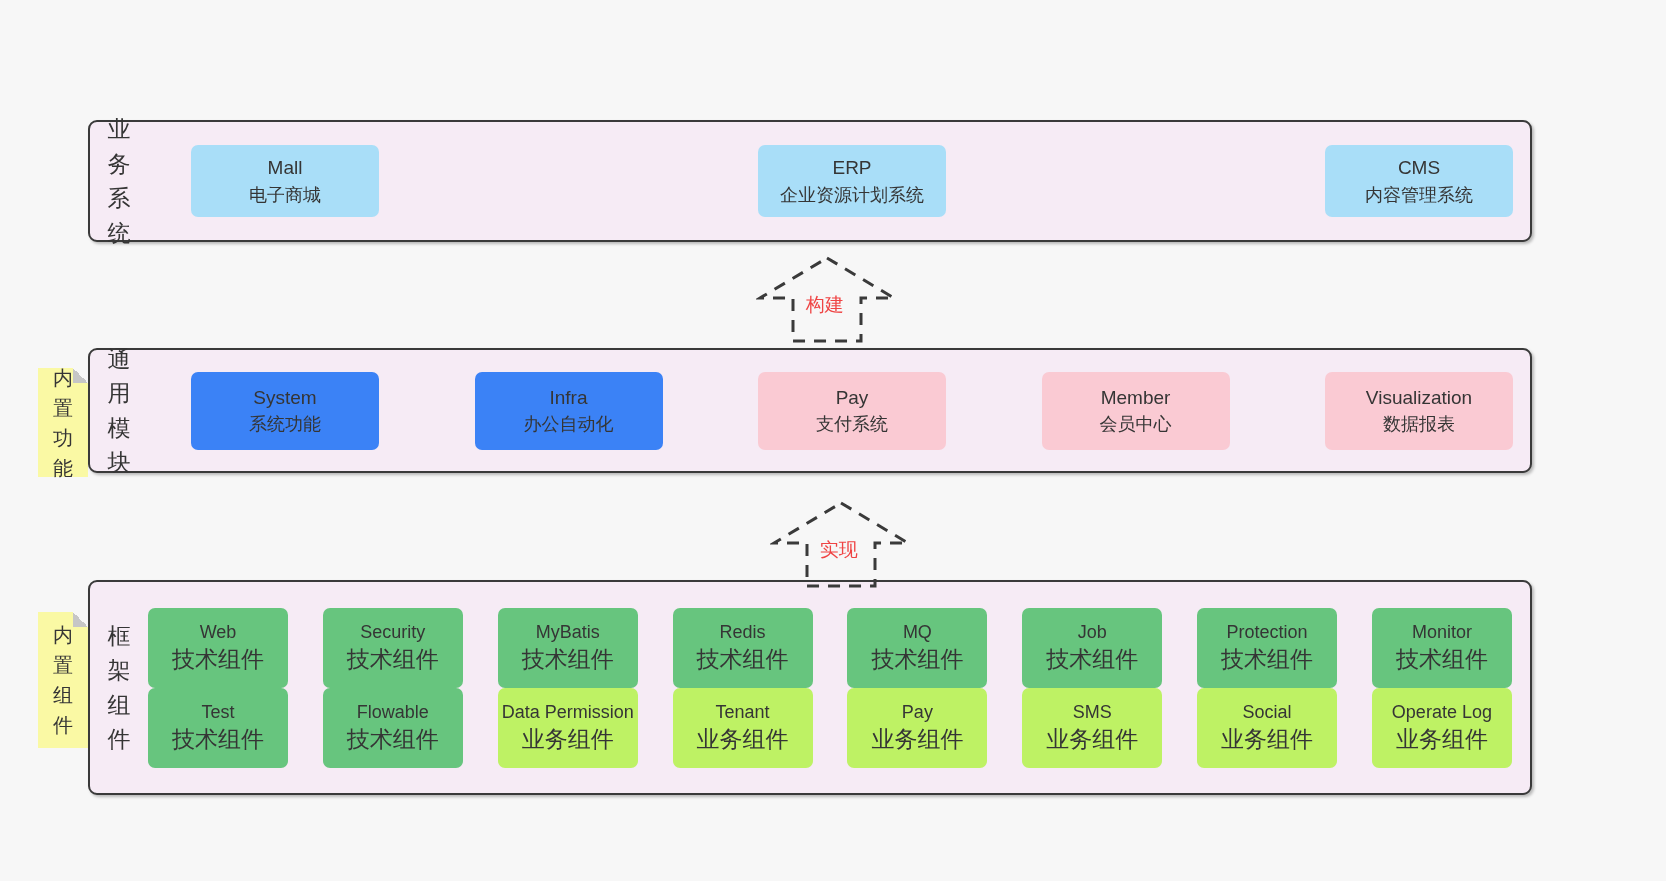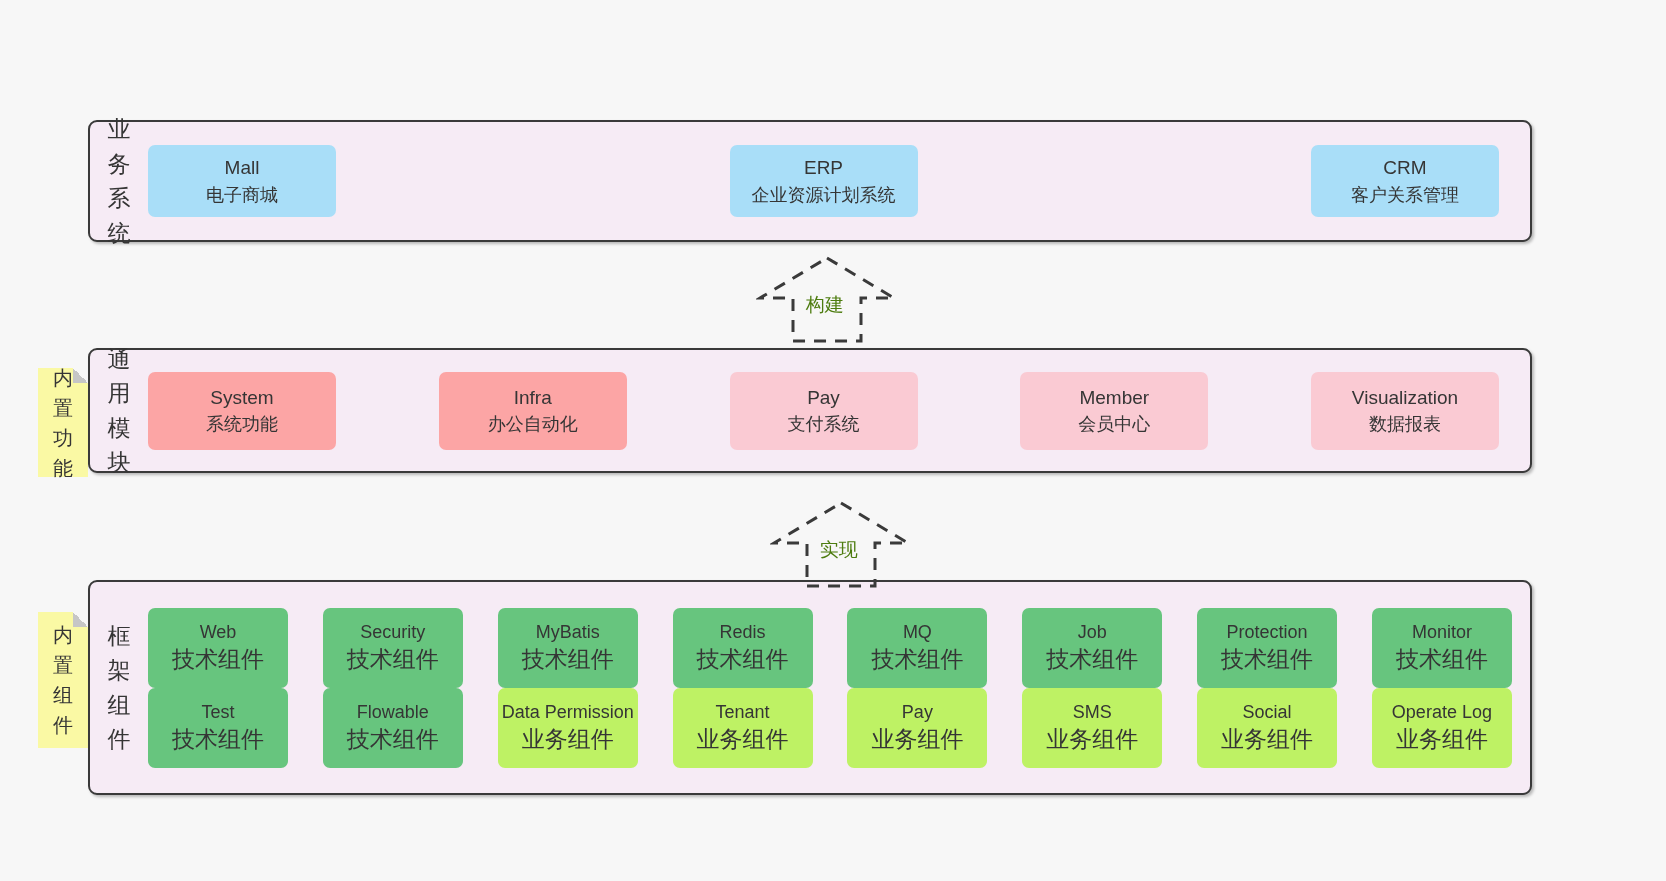--- a/index.html
+++ b/index.html
@@ -35,21 +35,21 @@
     white-space: pre;
     color: #353535;
   }
   .band-content {
     flex: 1;
     display: flex;
     align-items: center;
     justify-content: space-between;
     padding: 0 18px 0 0;
   }
-  .band-content.cols-6 { padding-right: 31px; }
+  .band-content.cols-6 { padding-right: 17px; margin-left: 43px; }
   .band-rows {
     flex: 1;
     display: flex;
     flex-direction: column;
     padding-right: 18px;
   }
   .band-rows .row {
     display: flex;
     justify-content: space-between;
   }
@@ -64,21 +64,21 @@
   }
   .box .bn { font-size: 19px; }
   .box .bd { font-size: 18px; }
   .box-wide  { width: 188px; height: 72px; }  
   .box-mid   { width: 188px; height: 78px; }  
   .box-small { width: 140px; height: 80px; line-height: 1.35; }
   .box-small .bn { font-size: 18px; }
   .box-small .bd { font-size: 23px; }
 
   .c-blue       { background: #a9def8; }
-  .c-red        { background: #fca5a5; text-align: center; }
+  .c-red        { background: #3b82f6; text-align: center; }
   .c-pink       { background: #facad3; }
   .c-green      { background: #67c57e; }
   .c-lightgreen { background: #bef264; }
 
   .sticky {
     position: absolute;
     left: 38px;
     width: 50px;
     background: #faf9a4;
     display: flex;
@@ -107,21 +107,21 @@
     z-index: 2;
   }
   #arrow-build     { left: 756px; top: 255px; }
   #arrow-implement { left: 770px; top: 500px; }
   .arrow svg { position: absolute; inset: 0; }
   .arrow .arrow-label {
     position: absolute;
     left: 50%; top: 57%;
     transform: translate(-56%, -50%);
     font-size: 19px;
-    color: #4d7c0f;
+    color: #ef4444;
     white-space: nowrap;
   }
 </style>
 </head>
 <body>
 
 <div class="sticky" id="sticky-features">
   <span class="fold"></span>
   <span>内
 置
@@ -144,22 +144,22 @@
   <div class="band-content cols-6">
     <div class="box box-wide c-blue">
       <span class="bn">Mall</span>
       <span class="bd">电子商城</span>
     </div>
     <div class="box box-wide c-blue">
       <span class="bn">ERP</span>
       <span class="bd">企业资源计划系统</span>
     </div>
     <div class="box box-wide c-blue">
-      <span class="bn">CRM</span>
-      <span class="bd">客户关系管理</span>
+      <span class="bn">CMS</span>
+      <span class="bd">内容管理系统</span>
     </div>
   </div>
 </div>
 
 <div class="arrow" id="arrow-build">
   <svg viewBox="0 0 142 88">
     <polygon points="71,3 138,43 105,43 105,86 37,86 37,43 4,43" fill="none" stroke="#3a3a3a" stroke-width="3" stroke-dasharray="12,9"></polygon>
   </svg>
   <span class="arrow-label">构建</span>
 </div>

